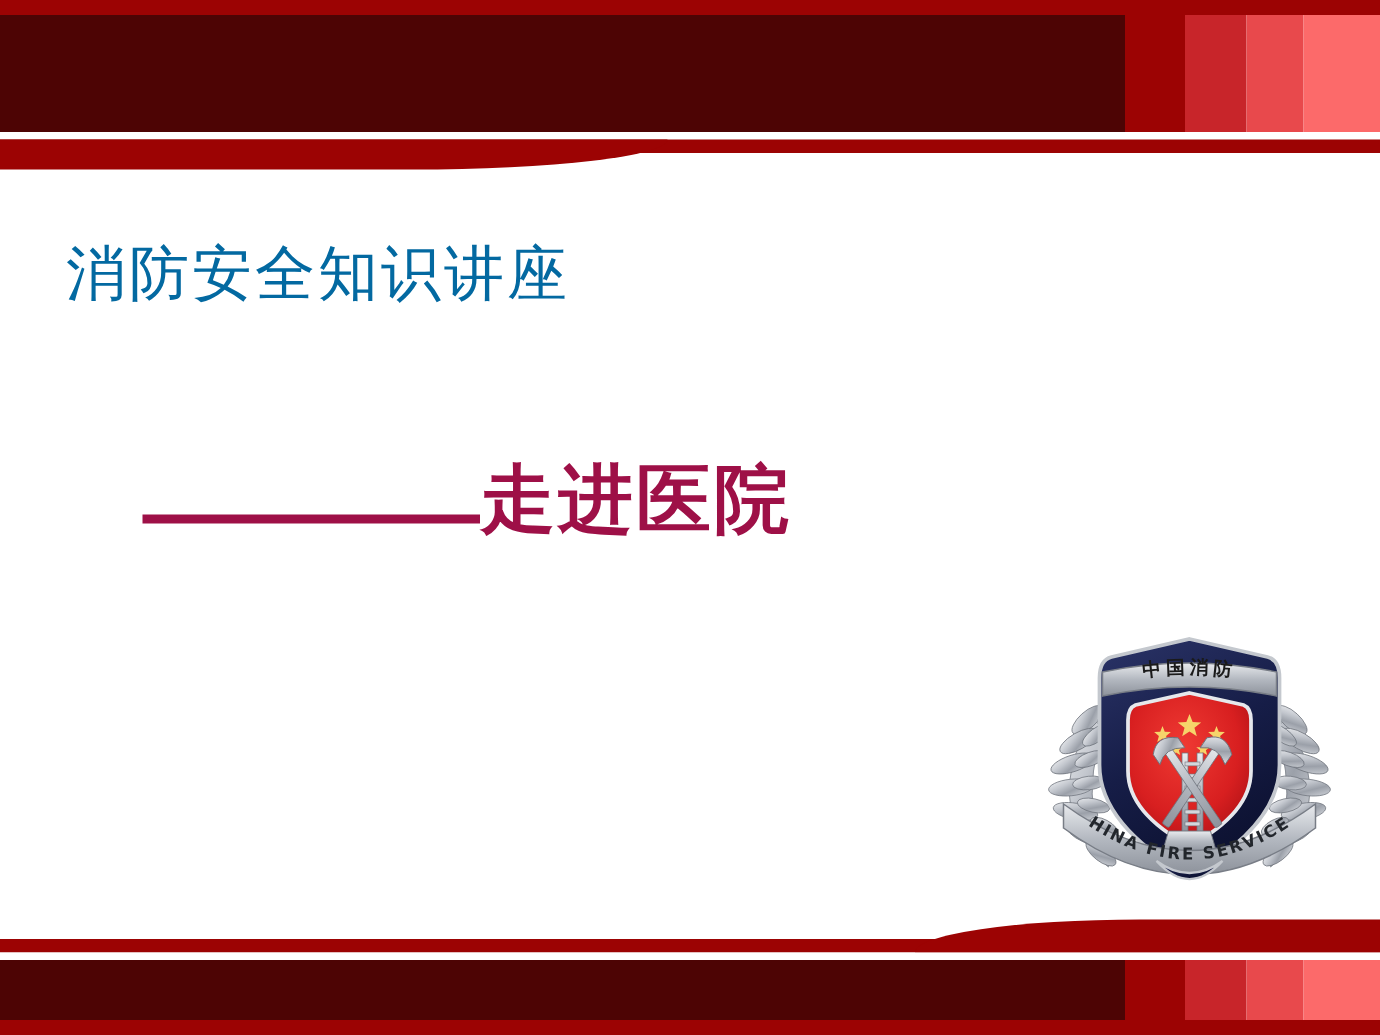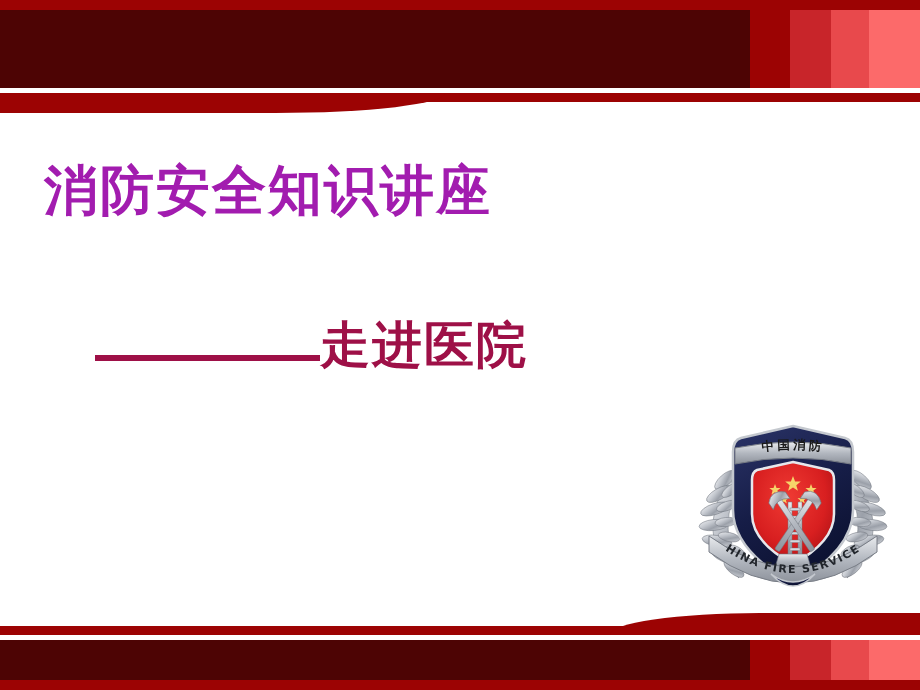--- a/index.html
+++ b/index.html
@@ -132,35 +132,34 @@
     left: 0; bottom: 0;
     width: 920px; height: 10px;
     background: #9c0303;
   }
 
   
   .title-main {
     position: absolute;
     left: 44px;
     top: 160px;
-    font-size: 54px;
-    font-weight: bold;
-    color: #a21caf;
+    font-size: 40px;
+    font-weight: normal;
+    color: #0369a1;
     letter-spacing: 2px;
     line-height: 1.15;
     white-space: nowrap;
   }
   .subtitle-row {
     position: absolute;
     left: 95px;
     top: 305px;
     display: flex;
     align-items: center;
     white-space: nowrap;
-    margin-top: 12px;
   }
   .subtitle-dash {
     display: inline-block;
     width: 225px;
     height: 6px;
     background: #9e1047;
     margin-right: 0px;
     margin-top: 24px;
   }
   .subtitle-text {

